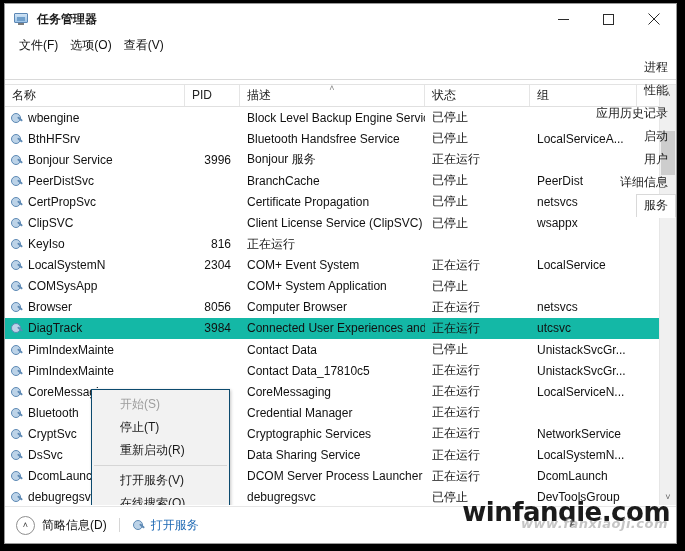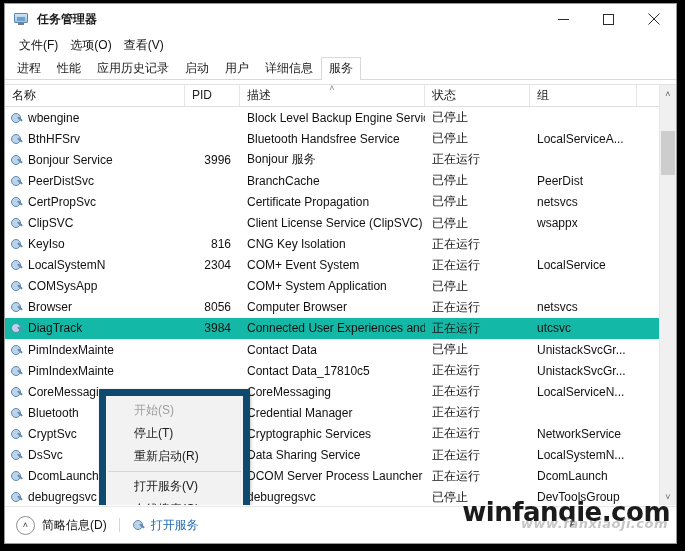--- a/index.html
+++ b/index.html
@@ -105,20 +105,21 @@
 
   
   .tabstrip {
     position: relative;
     height: 24px;
     background: #ffffff;
     display: flex;
     align-items: flex-end;
     padding-left: 4px;
     box-sizing: border-box;
+    flex-direction: column;
   }
   .tabstrip:after {
     content: "";
     position: absolute;
     left: 0; right: 0; bottom: 0;
     height: 1px;
     background: #d9d9d9;
   }
   .tab {
     position: relative;
@@ -277,27 +278,26 @@
     background: #cdcdcd;
   }
 
   
   .ctxmenu {
     position: absolute;
     left: 86px;
     top: 304px;
     width: 137px;
     background: #f2f2f2;
-    border: 7px solid #0c4a6e;
+    border: 1px solid #0c4a6e;
     box-shadow: 1px 1px 3px rgba(0,0,0,0.22);
     padding: 3px 0 3px 0;
     z-index: 50;
     font-size: 12px;
     color: #1a1a1a;
-    margin-left: 8px;
   }
   .ctx-item {
     padding: 3px 6px 3px 28px;
     line-height: 17px;
     white-space: nowrap;
     position: relative;
   }
   .ctx-item.disabled { color: #9d9d9d; }
   .ctx-sep {
     height: 1px;
@@ -512,21 +512,20 @@
         </div>
         <div class="row">
           <div class="cell name">
             <span class="svc-icon">
               <span class="gear"></span>
               <span class="hand"></span>
             </span>
             <span>KeyIso</span>
           </div>
           <div class="cell pid">816</div>
-          <div class="cell desc">CNG Key Isolation</div>
           <div class="cell stat">正在运行</div>
           <div class="cell group"></div>
         </div>
         <div class="row">
           <div class="cell name">
             <span class="svc-icon">
               <span class="gear"></span>
               <span class="hand"></span>
             </span>
             <span>LocalSystemN</span>

